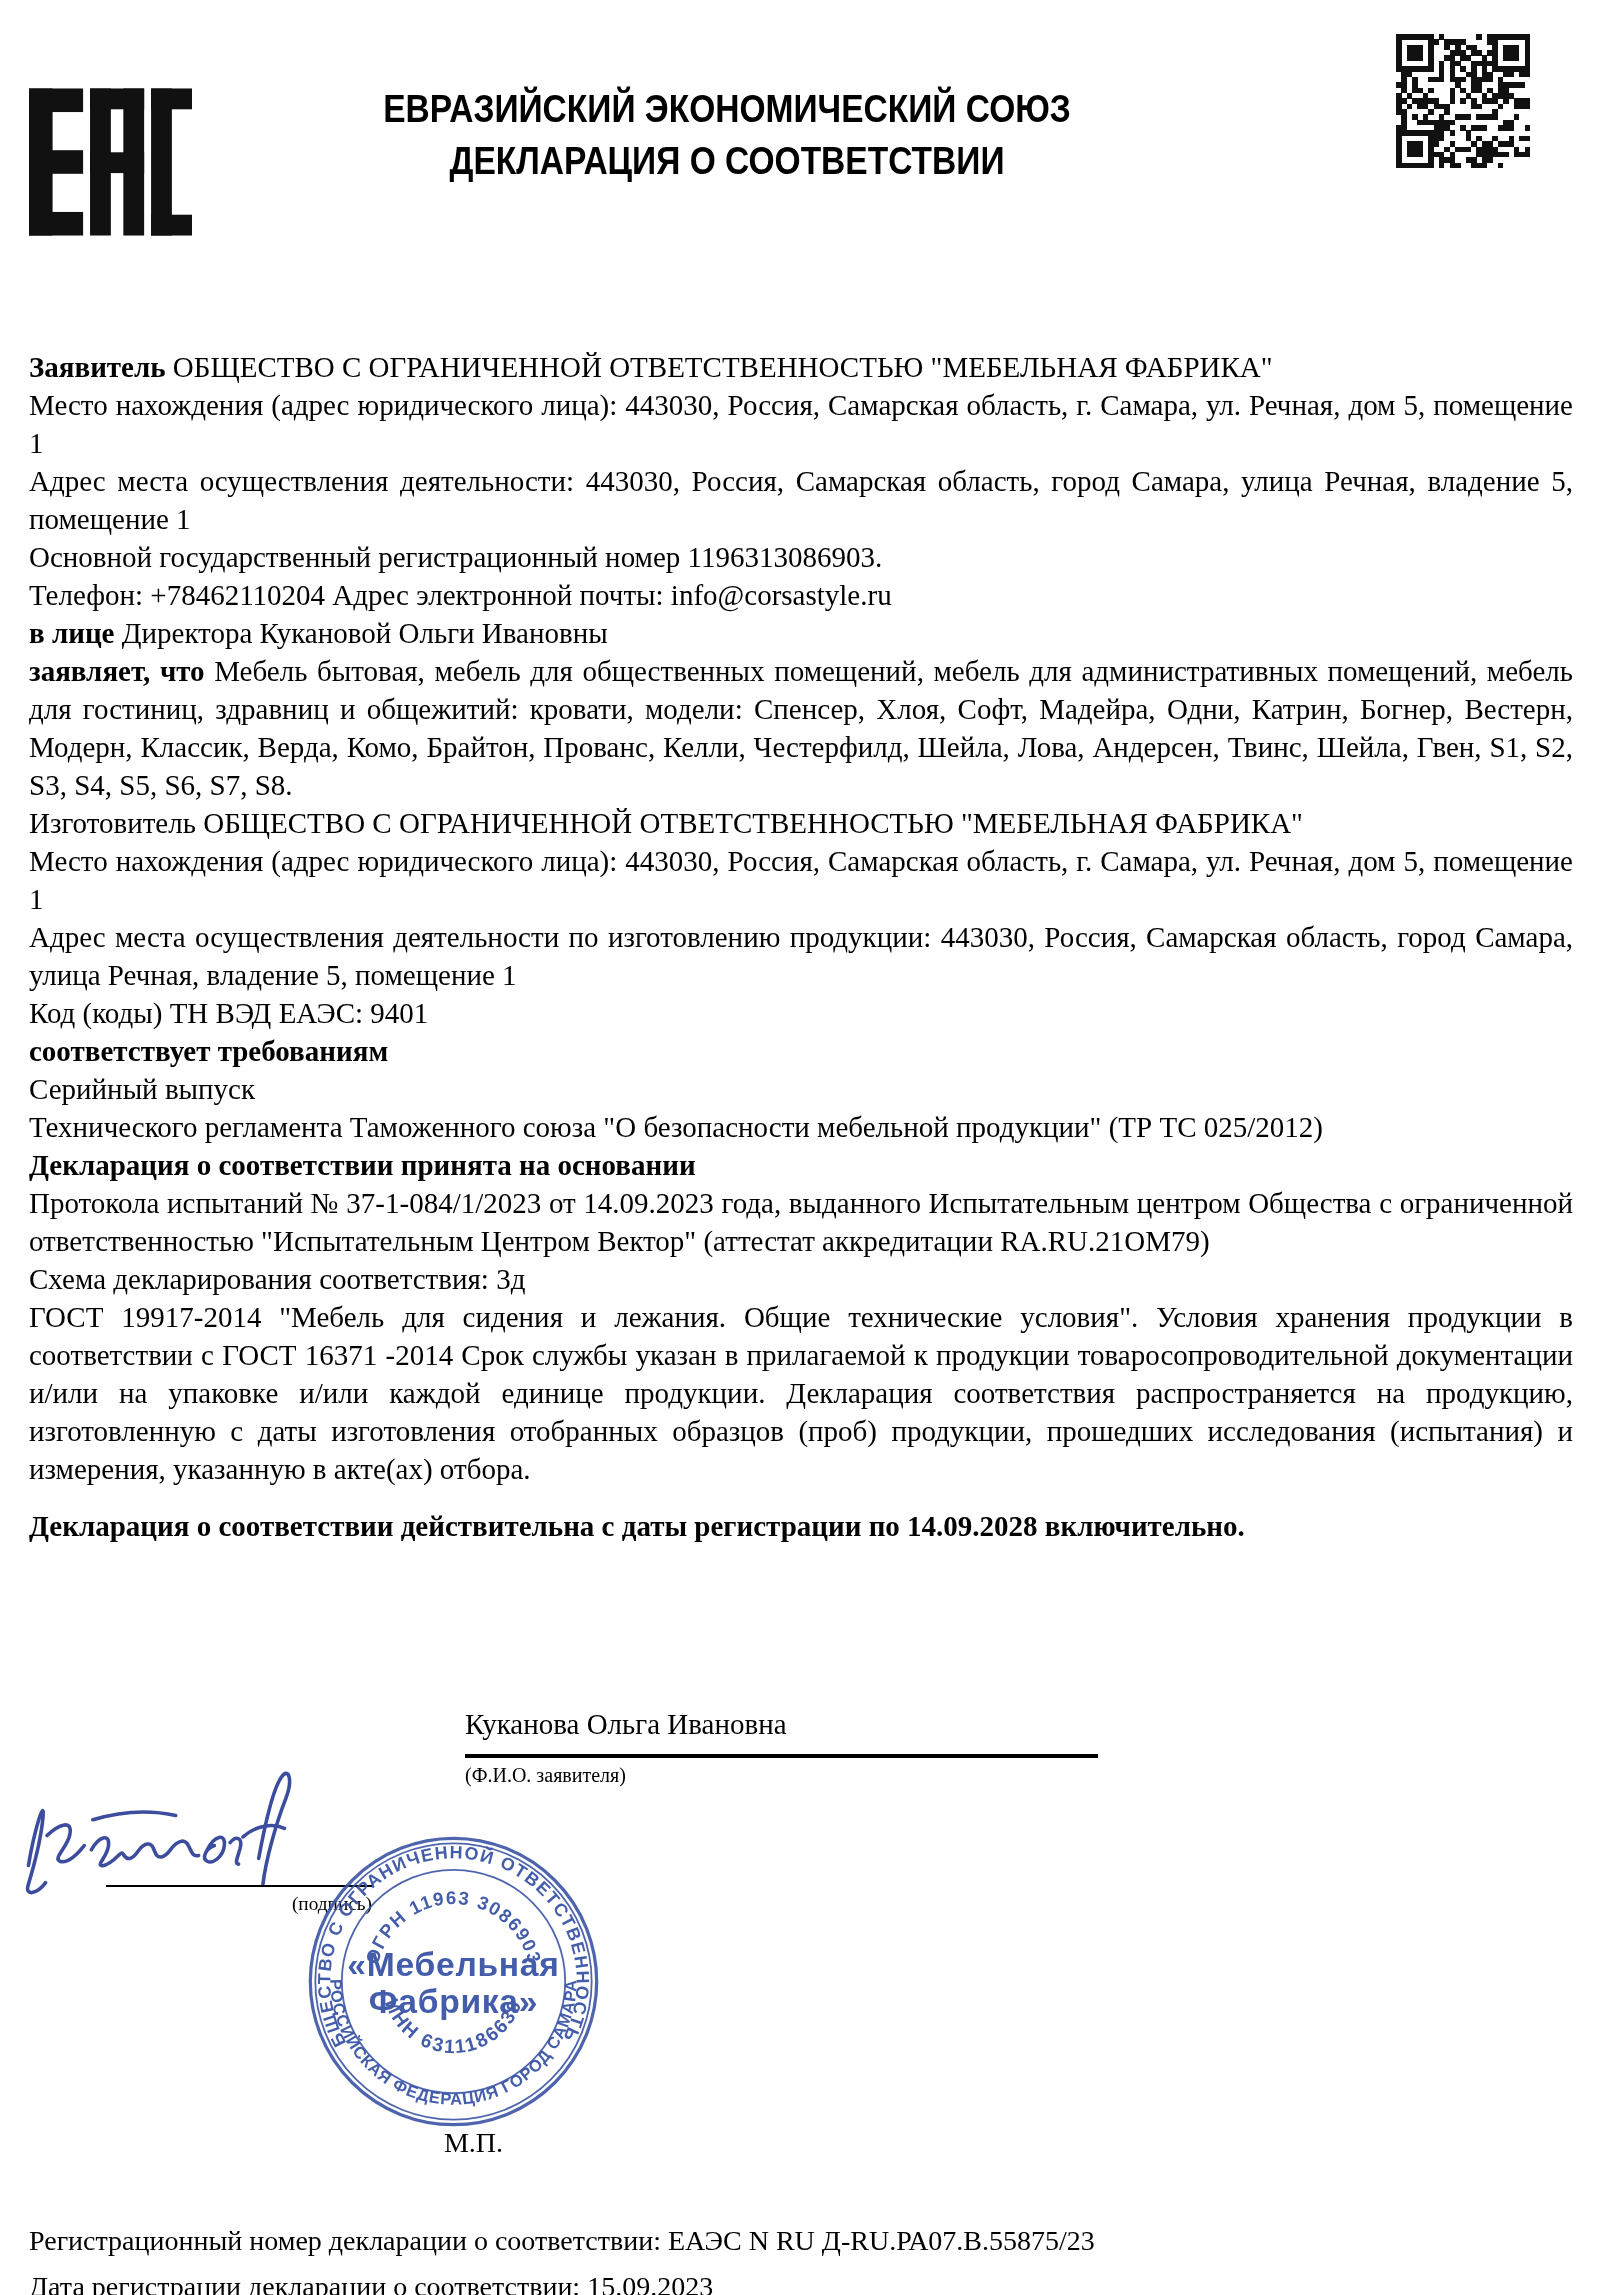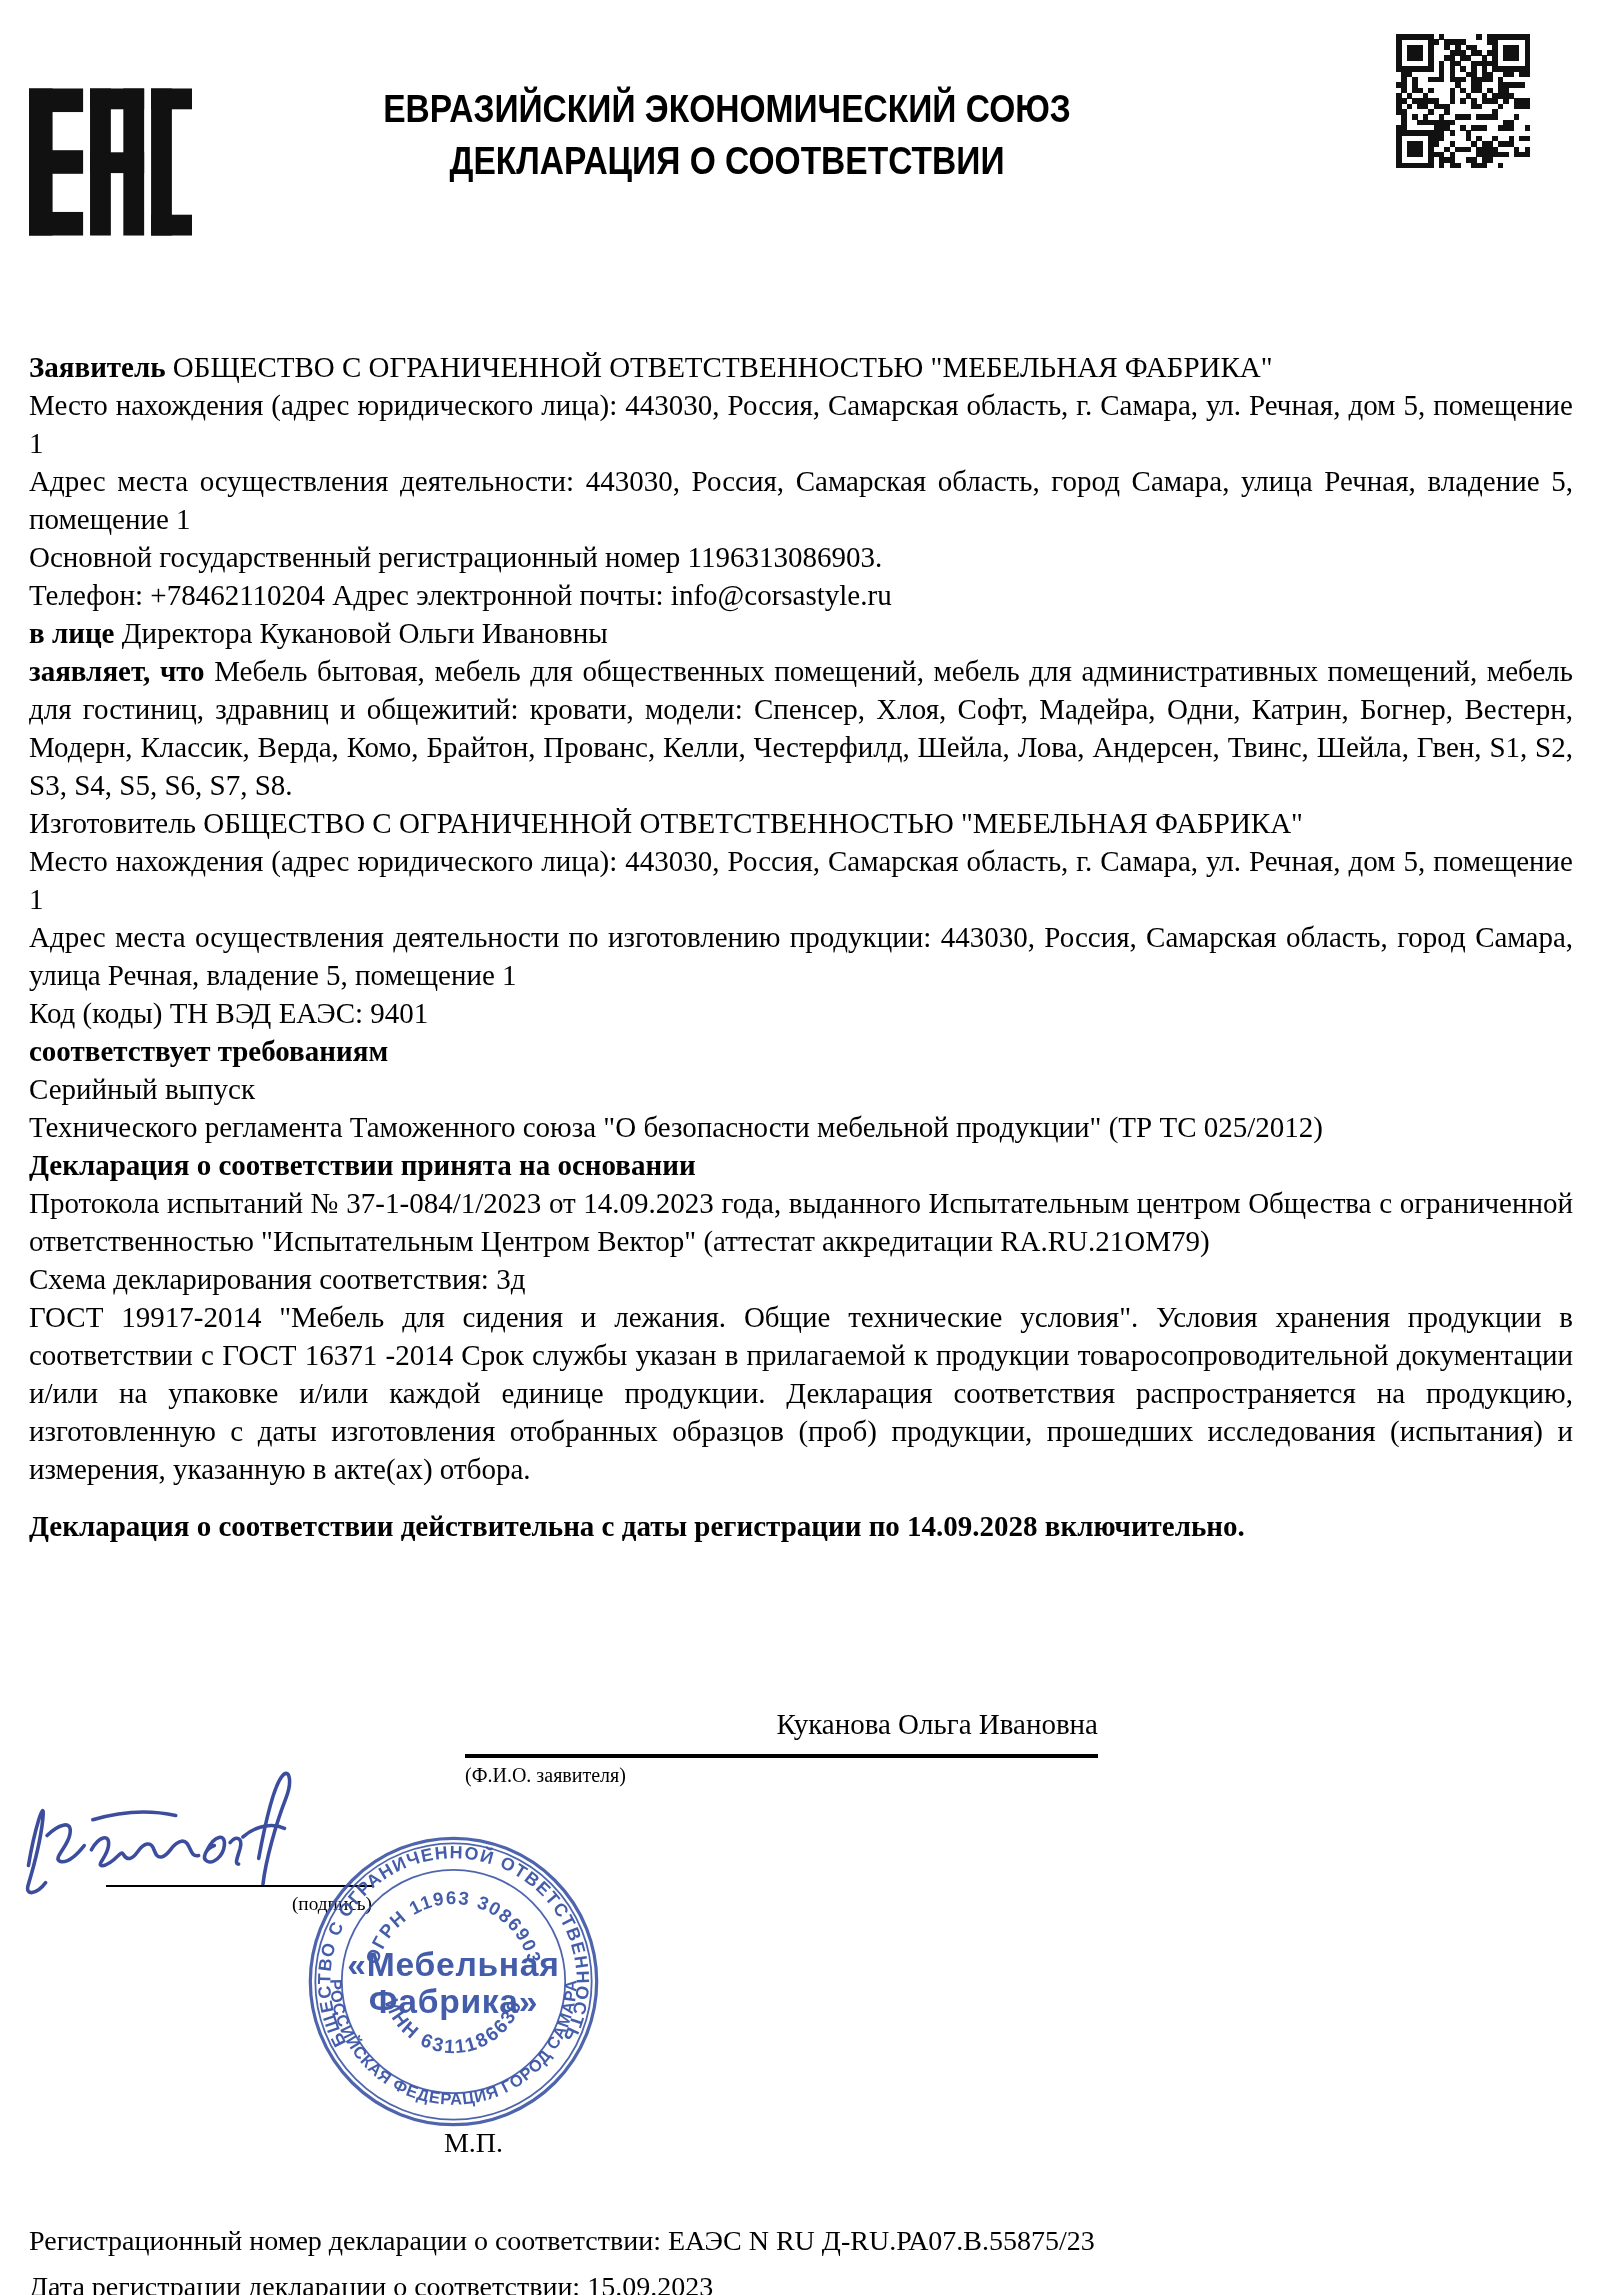--- a/index.html
+++ b/index.html
@@ -15,21 +15,21 @@
     font-family:"Liberation Sans", sans-serif; font-weight:bold; font-size:39px;
     line-height:52px; transform:scaleX(0.86); transform-origin:center top;
   }
   .qr{position:absolute; left:1396px; top:34px;}
   
   .body-text{position:absolute; left:29px; top:322px; width:1544px;margin-top:26px;}
   .para{margin:0; text-align:justify; font-size:29px; line-height:38px;}
   .para.gap{margin-top:18.6px;}
   .para b{font-weight:bold;}
   
-  .signatory-name{position:absolute; left:465px; top:1708px; width:633px; text-align:right; font-size:29px;}
+  .signatory-name{position:absolute; left:465px; top:1708px; width:633px; text-align:left; font-size:29px;}
   .fio-underline{position:absolute; left:465px; top:1754px; width:633px; height:3.6px; background:#000;}
   .fio-caption{position:absolute; left:465px; top:1764px; width:633px; text-align:left; font-size:20px;}
   .signature-svg{position:absolute; left:7.2px; top:1751px;}
   .sig-underline{position:absolute; left:106px; top:1885px; width:266px; height:2.1px; background:#000;}
   .sig-caption{position:absolute; left:106px; top:1893px; width:266px; text-align:right; font-size:19.3px;}
   .stamp-svg{position:absolute; left:296px; top:1824px;}
   .stamp-text{font-family:"Liberation Sans", sans-serif; font-weight:bold; fill:var(--stamp);}
   .mp-caption{position:absolute; left:420px; top:2127px; width:107px; text-align:center; font-size:28px;}
   
   .footer-line{position:absolute; left:29px; font-size:28px; font-weight:normal; white-space:nowrap;}

